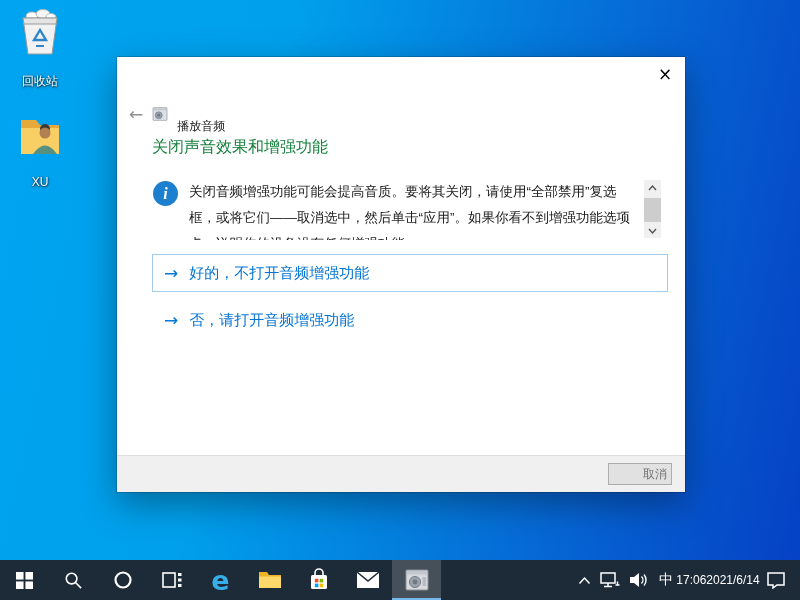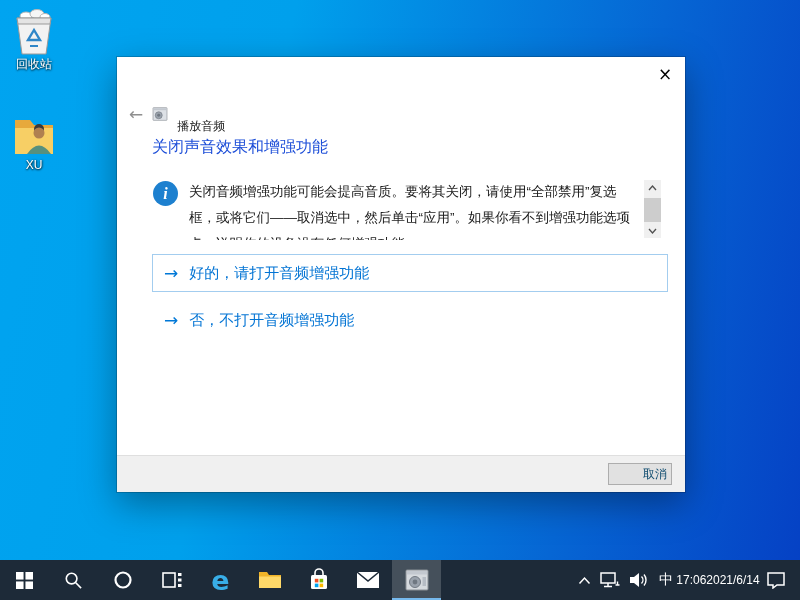--- a/index.html
+++ b/index.html
@@ -3,36 +3,36 @@
 <meta charset="utf-8">
 <style>
   * { margin:0; padding:0; box-sizing:border-box; }
   html,body { width:800px; height:600px; overflow:hidden; }
   body { font-family:"Liberation Sans", sans-serif; }
 
   .stage { position:relative; width:800px; height:600px; overflow:hidden;
     background:linear-gradient(102deg,#00a4f0 0%,#00a0ec 32%,#0666d4 72%,#0540c4 100%); }
 
   
-  .desk-icon { position:absolute; left:4px; width:60px; display:flex; flex-direction:column;
-    align-items:center; gap:0; cursor:default; }
+  .desk-icon { position:absolute; left:10px; width:60px; display:flex; flex-direction:column;
+    align-items:center; gap:17px; cursor:default; }
   .desk-icon .dlabel { color:#fff; font-size:12px; text-shadow:0 1px 2px rgba(0,0,0,.85), 1px 0 2px rgba(0,0,0,.5);
     white-space:nowrap; }
   #di-recycle { top:8px; } #di-xu { top:112px;text-align:center; } #di-pc { top:212px; }
 
   
   .dialog { position:absolute; left:117px; top:57px; width:568px; height:435px; background:#fff;
     box-shadow:0 0 0 1px rgba(0,0,0,.18), 0 12px 34px rgba(0,0,0,.35); }
   .dlg-close { position:absolute; top:5px; right:8px; width:24px; height:24px; display:flex;
     align-items:center; justify-content:center; font-size:17px; color:#000; cursor:pointer;
     font-family:"DejaVu Sans", sans-serif; }
   .dlg-header { position:absolute; left:12px; top:36px; display:flex; align-items:center; gap:9px; }
   .back-arrow { font-family:"DejaVu Sans", sans-serif; font-size:17px; color:#8f8f8f; line-height:1; }
   .hdr-title { font-size:12px; color:#1a1a1a;margin-top:25px; }
-  .page-title { position:absolute; left:35px; top:80px; font-size:16px; color:#1d4ed8; }
+  .page-title { position:absolute; left:35px; top:80px; font-size:16px; color:#15803d; }
 
   .info-badge { position:absolute; left:36px; top:124px; width:25px; height:25px; border-radius:50%;
     background:#1d80cf; color:#fff; display:flex; align-items:center; justify-content:center;
     font-family:"Liberation Serif", serif; font-style:italic; font-weight:bold; font-size:16px; }
   .info-text { position:absolute; left:72px; top:122px; width:452px; height:61px; overflow:hidden;
     font-size:13.5px; line-height:26px; color:#1a1a1a; }
 
   .scrollbar { position:absolute; left:527px; top:123px; width:17px; height:58px; background:#f0f0f0; }
   .sb-btn { width:17px; height:15px; display:flex; align-items:center; justify-content:center; }
   .sb-track { height:28px; position:relative; }
@@ -41,21 +41,21 @@
   .option { position:absolute; left:35px; width:516px; height:38px; display:flex; align-items:center;
     gap:11px; padding-left:11px; cursor:pointer; border:1px solid transparent; }
   .option .o-arrow { font-family:"DejaVu Sans", sans-serif; color:#0078d7; font-size:17px; line-height:1; }
   .option .o-label { font-size:15px; color:#0374d4; }
   #option-yes { top:197px; border-color:#a3cdef; }
   #option-no  { top:244px; }
 
   .dlg-footer { position:absolute; left:0; bottom:0; width:100%; height:37px; background:#f0f0f0;
     border-top:1px solid #dfdfdf; }
   .cancel-btn { position:absolute; right:13px; top:7px; width:64px; height:22px; background:#e1e1e1;
-    border:1px solid #adadad; font-size:12px; color:#0c4a6e; display:flex; align-items:center;
+    border:1px solid #adadad; font-size:12px; color:#737373; display:flex; align-items:center;
     justify-content:center; cursor:pointer; font-family:"Liberation Sans", sans-serif;padding-left:30px; }
 
   
   .taskbar { position:absolute; left:0; bottom:0; width:800px; height:40px; background:#1d2a38;
     display:flex; align-items:stretch; }
   .tb-btn { width:49px; display:flex; align-items:center; justify-content:center; cursor:pointer; }
   .tb-btn.active { background:rgba(255,255,255,.18); box-shadow:inset 0 -2px 0 #76b9ed; }
   .tb-edge { font-family:"DejaVu Sans", sans-serif; font-size:27px; font-weight:bold; color:#38aee8;
     line-height:1; }
   .tray { margin-left:auto; display:flex; align-items:center; padding-right:4px; }
@@ -126,25 +126,25 @@
       </div>
       <div class="sb-btn">
         <svg width="9" height="6" viewBox="0 0 9 6">
             <polyline points="1,1 4.5,5 8,1" fill="none" stroke="#505050" stroke-width="1.3"></polyline>
           </svg>
       </div>
     </div>
 
     <div class="option" id="option-yes">
       <span class="o-arrow">→</span>
-      <span class="o-label">好的，请打开音频增强功能</span>
+      <span class="o-label">好的，不打开音频增强功能</span>
     </div>
     <div class="option" id="option-no">
       <span class="o-arrow">→</span>
-      <span class="o-label">否，不打开音频增强功能</span>
+      <span class="o-label">否，请打开音频增强功能</span>
     </div>
 
     <div class="dlg-footer">
       <div class="cancel-btn">取消</div>
     </div>
   </div>
 
   <div class="taskbar">
     <div class="tb-btn">
       <svg width="17" height="17" viewBox="0 0 18 18">

